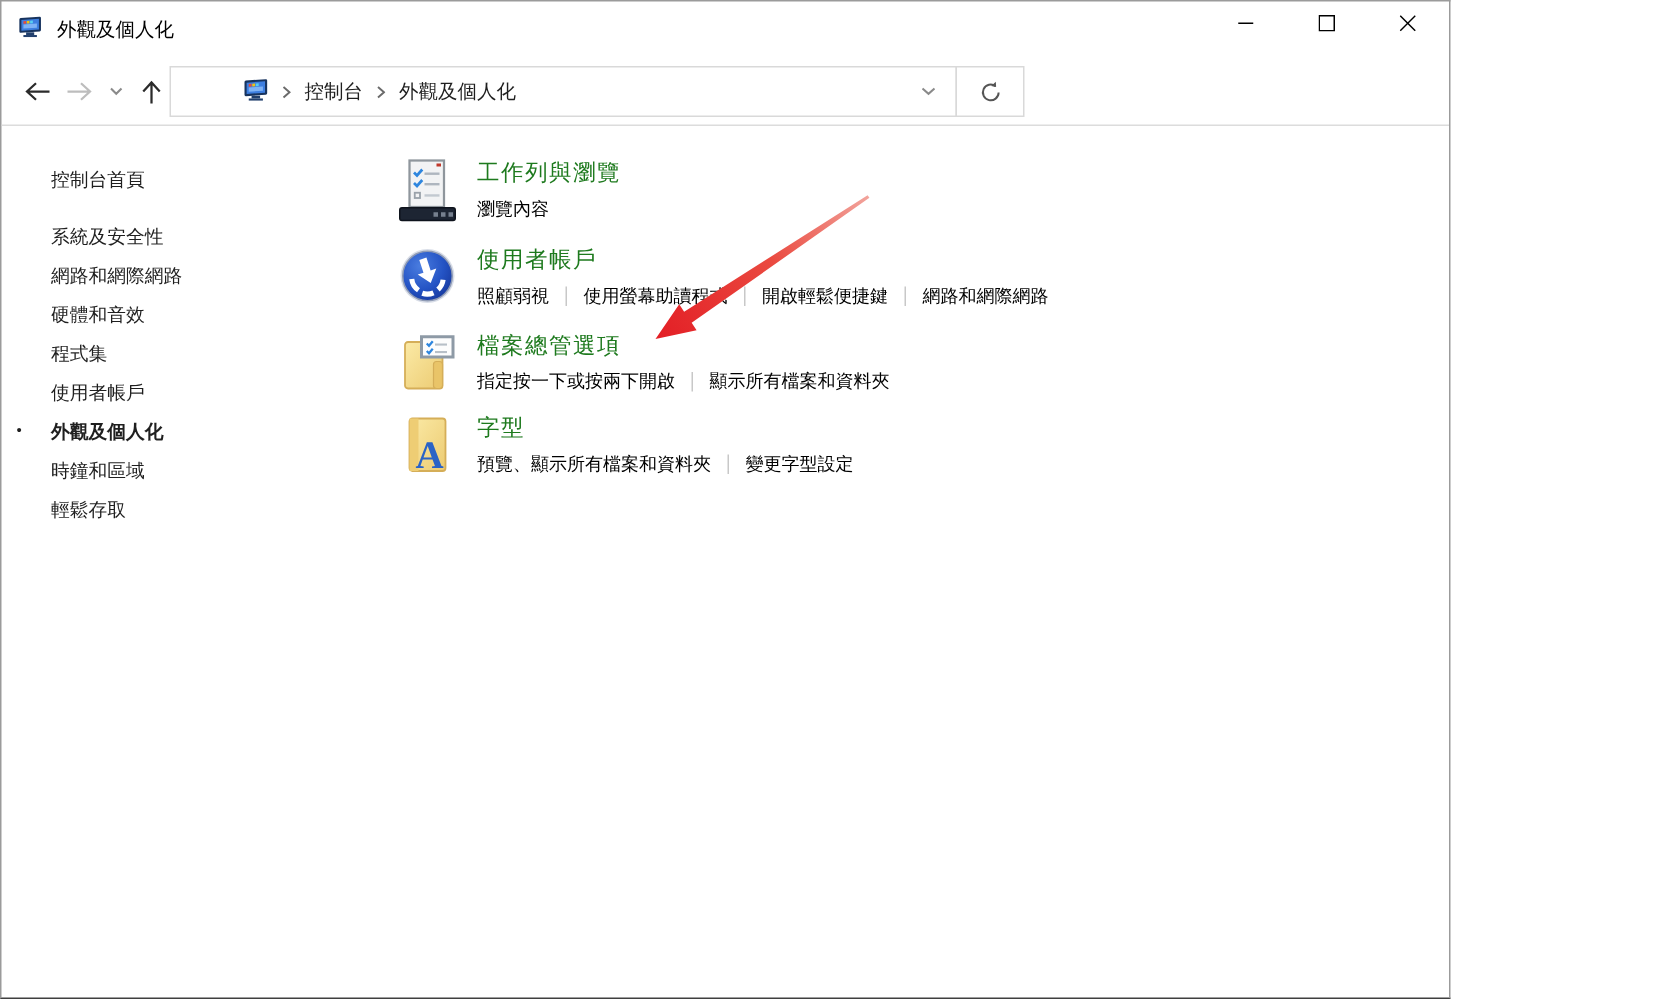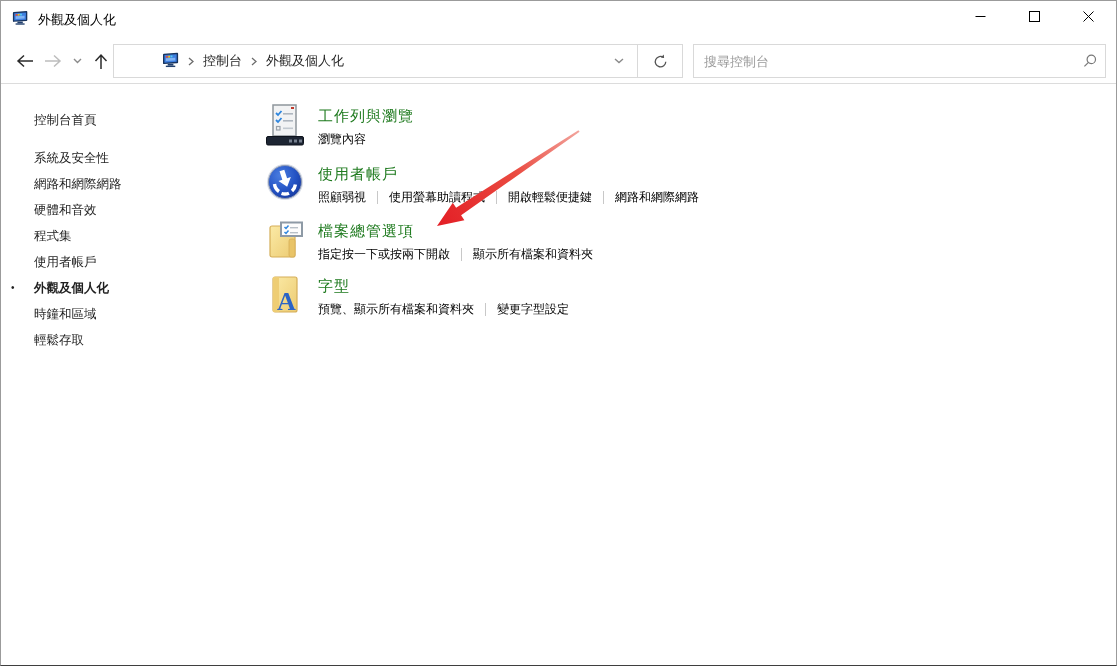--- a/index.html
+++ b/index.html
@@ -1,16 +1,16 @@
 <!DOCTYPE html>
 <html><head>
 <meta charset="utf-8">
 <style>
   html,body{margin:0;padding:0;background:#fff;font-family:"Liberation Sans",sans-serif;}
-  .window{position:relative;width:1117px;height:666px;box-sizing:border-box;background:#fff;
+  .window{position:relative;width:967px;height:666px;box-sizing:border-box;background:#fff;
           border:1px solid #9b9b9b;border-bottom:1px solid #3f3f3f;overflow:hidden;}
 
   
   .titlebar{position:absolute;top:0;left:0;right:0;height:38px;display:flex;align-items:flex-start;}
   .title-left{display:flex;align-items:center;gap:8px;padding:8px 0 0 11px;}
   .title-text{font-size:13px;color:#000;}
   .caption-buttons{position:absolute;top:0;right:1px;display:flex;}
   .cap-btn{width:54px;height:32px;display:flex;align-items:center;justify-content:center;cursor:pointer;}
 
   
@@ -33,21 +33,21 @@
 
   
   .sidebar{position:absolute;top:82px;left:0;width:255px;padding-top:24px;font-size:12.5px;color:#1f1f1f;}
   .side-item{position:relative;padding-left:33px;line-height:26px;cursor:pointer;}
   .side-home{margin-bottom:12px;}
   .side-item.active{font-weight:bold;}
   .side-bullet{position:absolute;left:10px;top:0;font-size:10px;font-weight:normal;}
 
   
   .main{position:absolute;top:82px;left:265px;width:720px;padding-top:21px;}
-  .cat-row{display:flex;align-items:flex-start;}
+  .cat-row{display:flex;align-items:flex-end;}
   .cat-icon{width:38px;height:42px;flex:0 0 38px;margin-right:14px;cursor:pointer;}
   .cat-body{padding-top:2px;}
   .cat-title{font-size:15px;letter-spacing:1px;color:#1e7a1e;cursor:pointer;line-height:20px;}
   .cat-links{display:flex;align-items:center;margin-top:4px;font-size:12px;color:#000000;}
   .cat-link{cursor:pointer;line-height:18px;}
   .sep{width:1px;height:13px;background:#c8c8c8;margin:0 11px;}
   .mb1{margin-bottom:14px;} .mb2{margin-bottom:13px;} .mb3{margin-bottom:11px;}
 
   .annotation-layer{position:absolute;top:0;left:0;width:1117px;height:666px;pointer-events:none;z-index:9;}
 </style>
@@ -156,29 +156,20 @@
       </div>
     </div>
 
     <div class="refreshbox">
       <svg width="15" height="15" viewBox="0 0 16 16">
         <path d="M13.6 8.2 a5.6 5.6 0 1 1 -2.2 -4.5" fill="none" stroke="#555" stroke-width="1.4"></path>
         <path d="M11.6 0.6 l0.2 3.6 -3.5 -0.6 z" fill="#555"></path>
       </svg>
     </div>
 
-    <div class="searchbox">
-      <input type="text" placeholder="搜尋控制台" style="">
-      <div class="search-btn">
-        <svg width="14" height="14" viewBox="0 0 14 14">
-          <circle cx="8.3" cy="5.4" r="4.2" fill="none" stroke="#777" stroke-width="1.2"></circle>
-          <line x1="5.2" y1="8.6" x2="1.4" y2="12.4" stroke="#777" stroke-width="1.2"></line>
-        </svg>
-      </div>
-    </div>
   </div>
 
   <div class="sidebar">
     <div class="side-item side-home">
       <span>控制台首頁</span>
     </div>
     <div class="side-item">
       <span>系統及安全性</span>
     </div>
     <div class="side-item">

